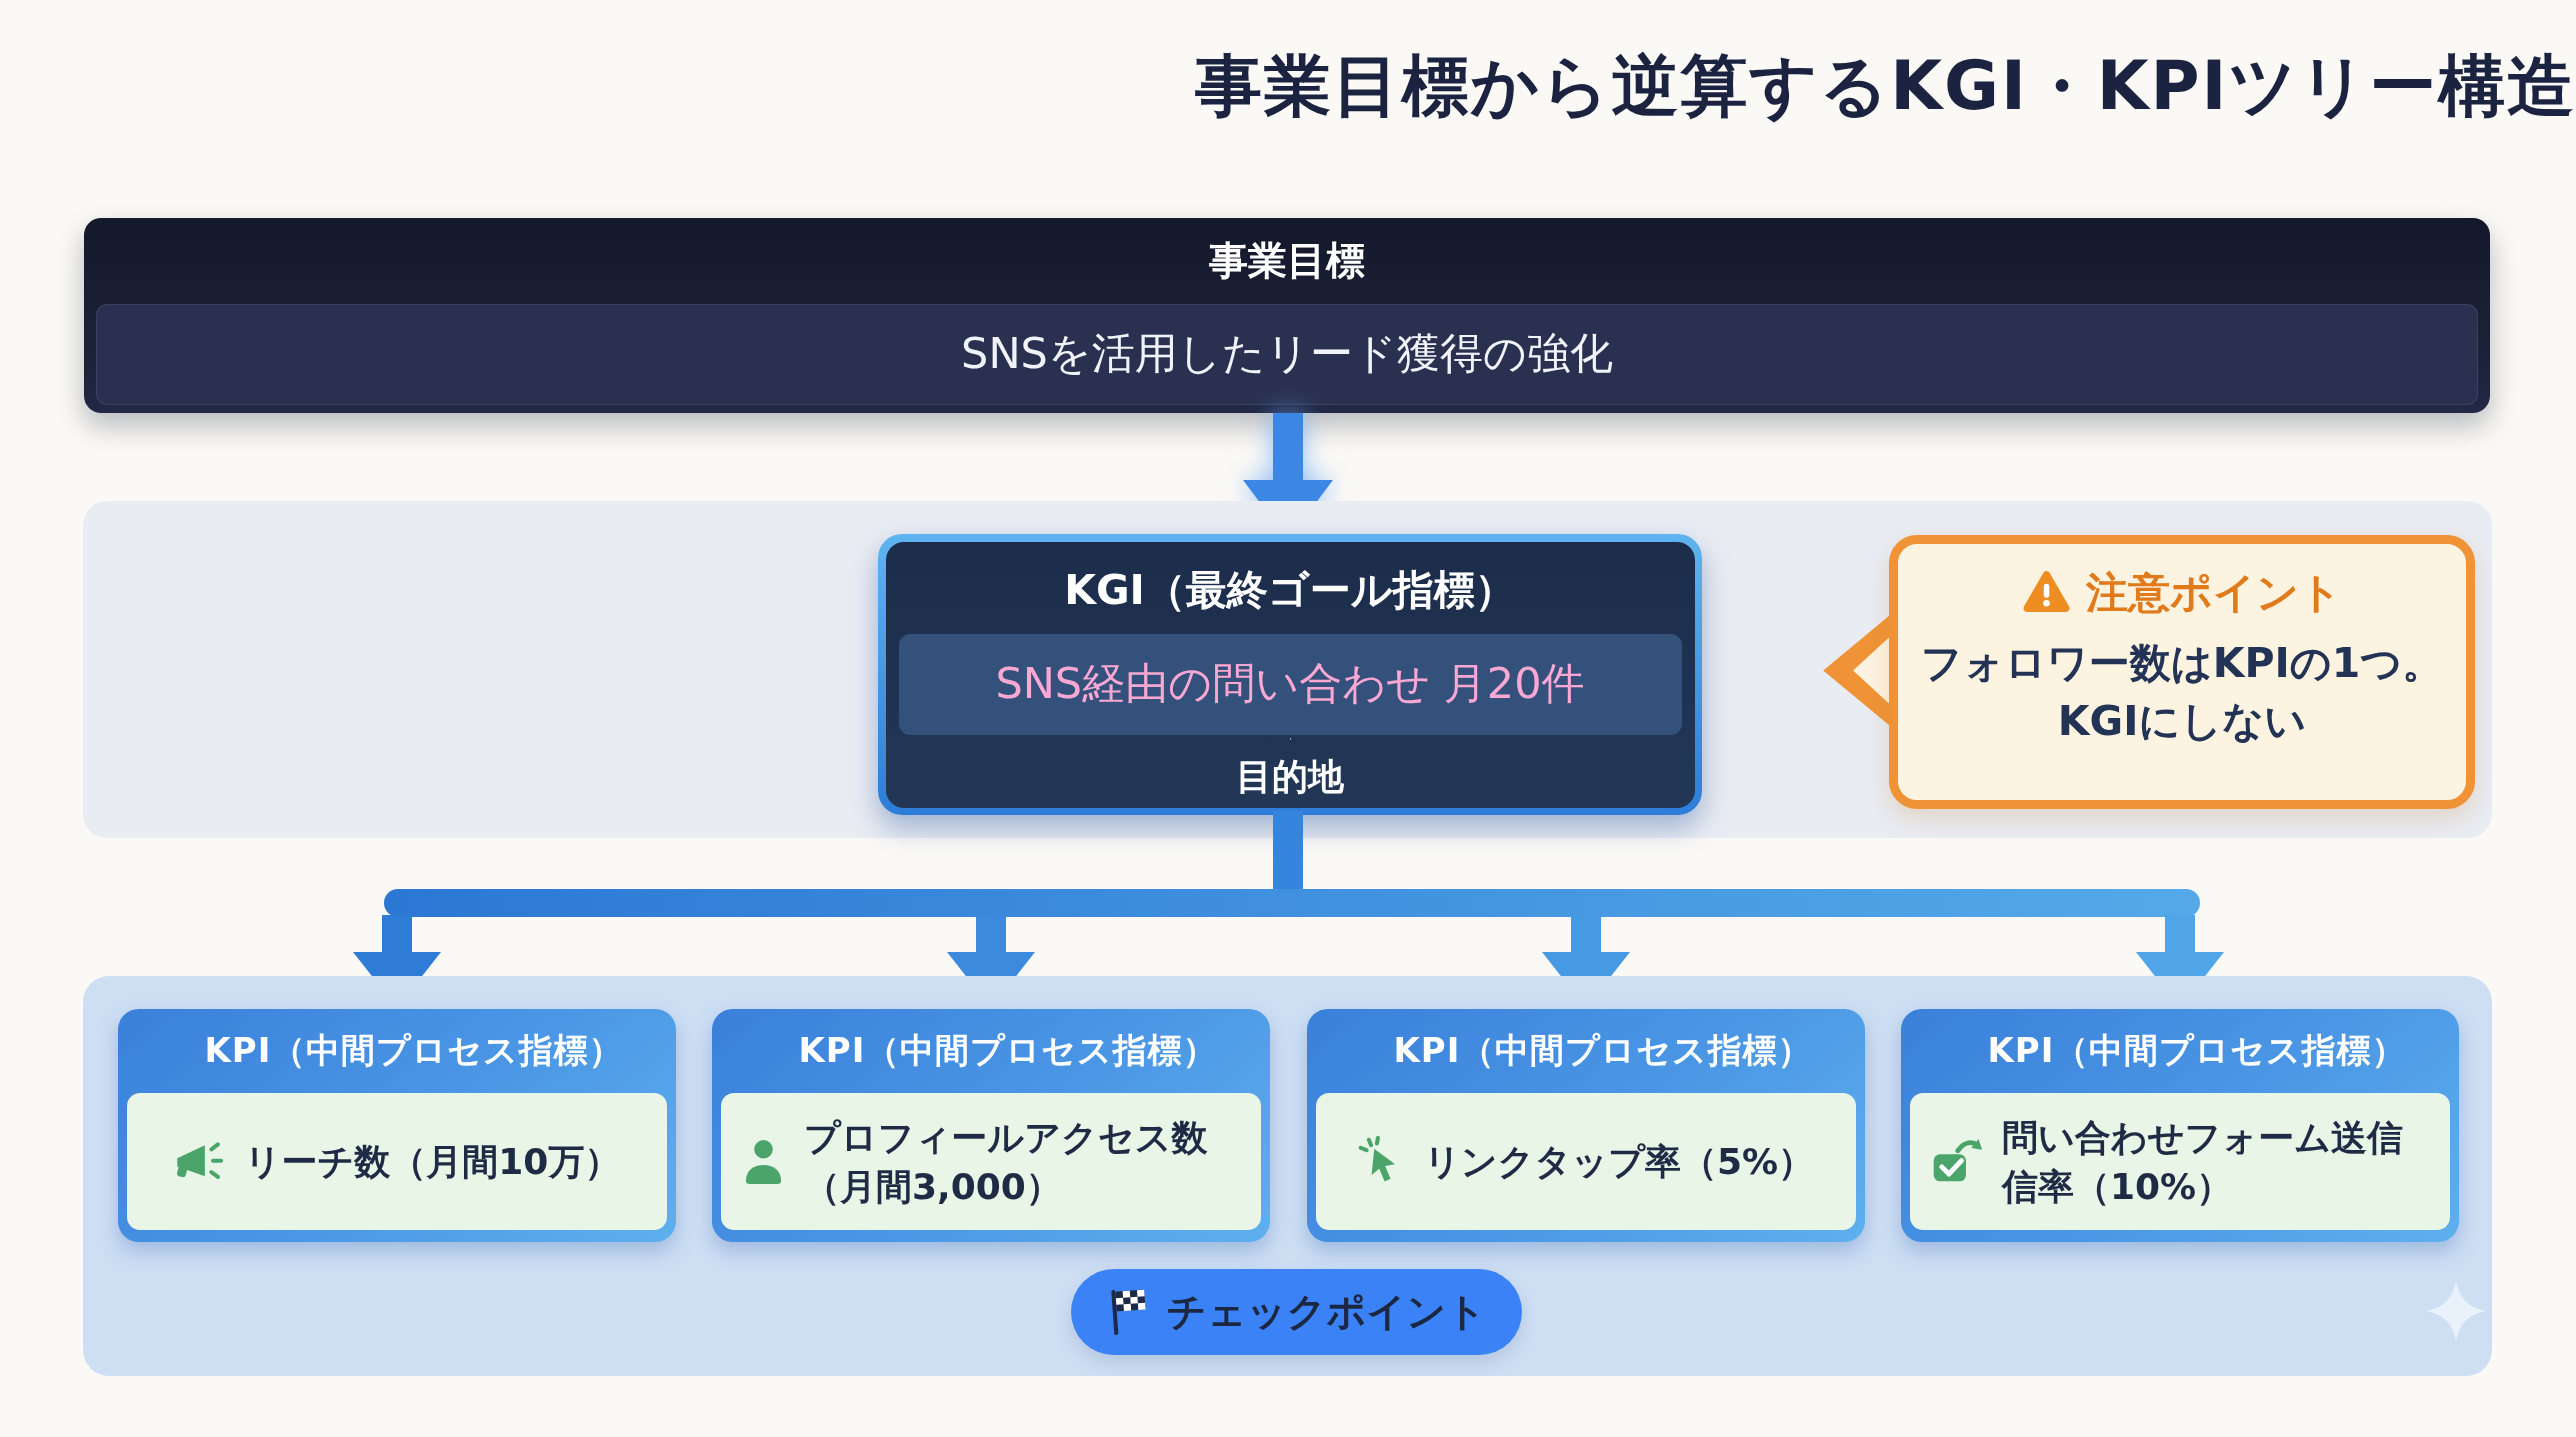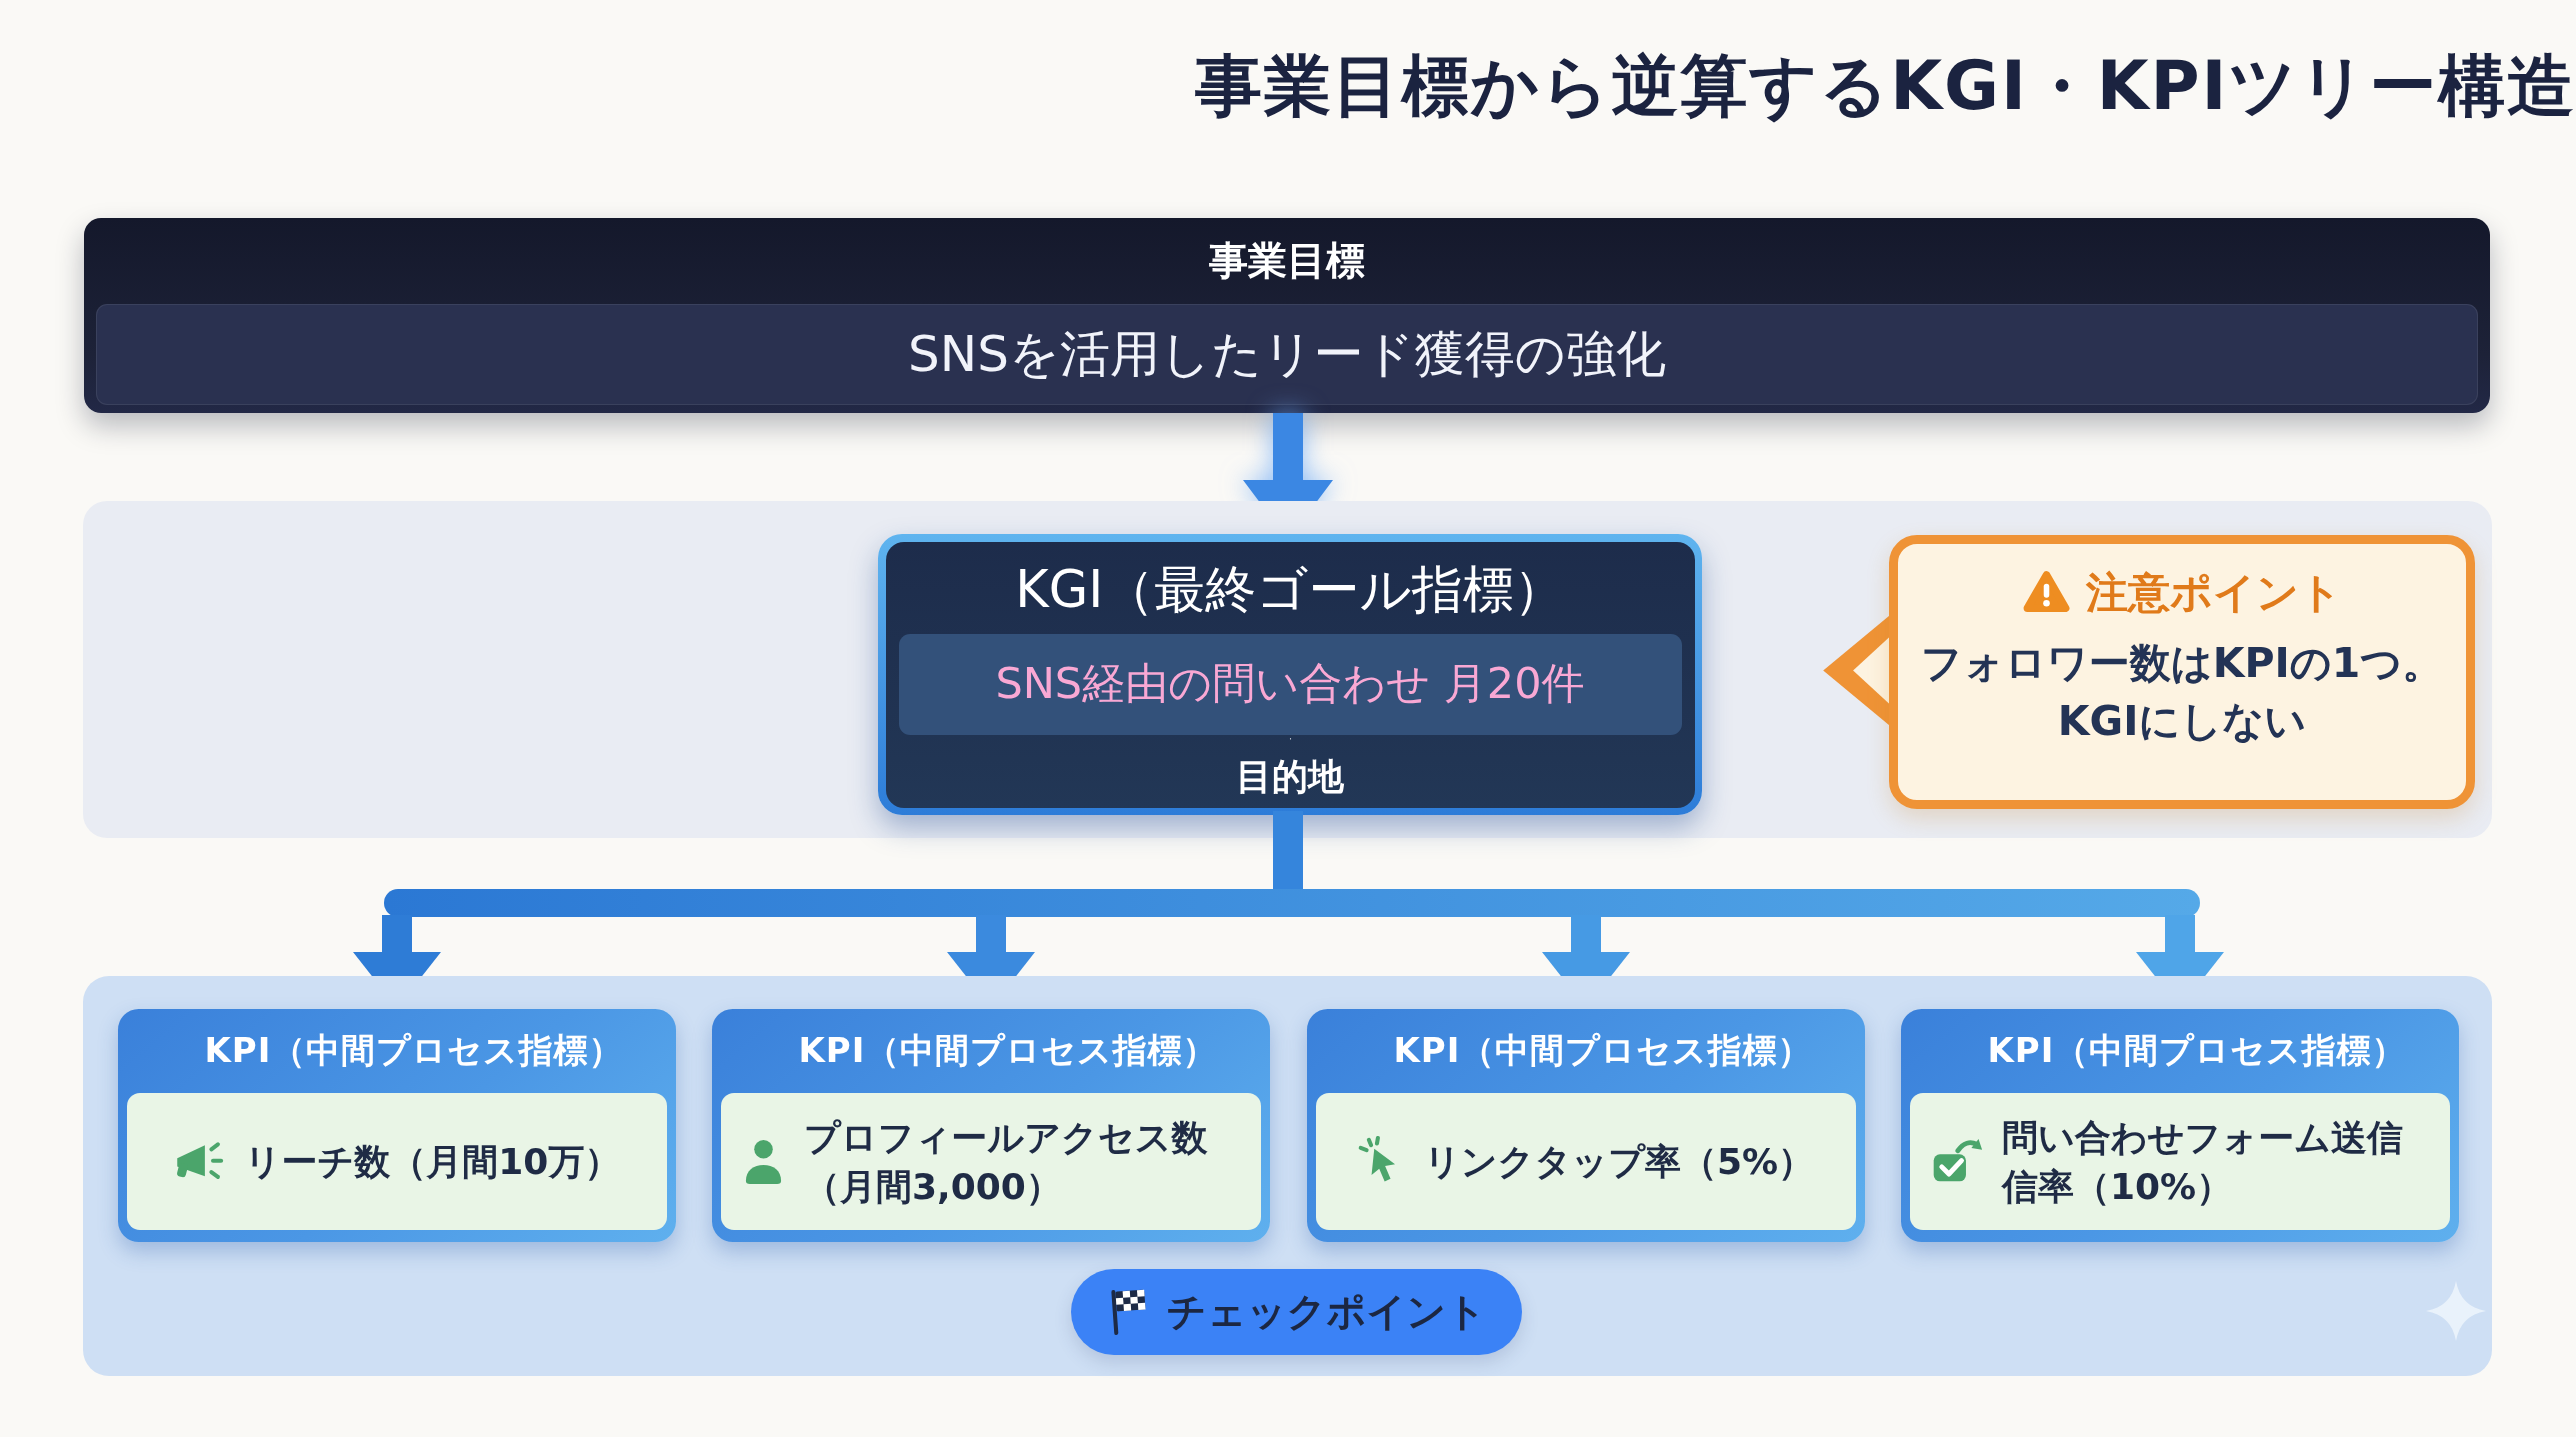--- a/index.html
+++ b/index.html
@@ -21,21 +21,21 @@
   
   .goal-box{
     left:84px;top:218px;width:2406px;height:195px;border-radius:17px;
     background:linear-gradient(180deg,#14182b 0%,#1d2238 70%,#222846 100%);
     box-shadow:0 13px 28px rgba(18,24,48,.28);
   }
   .goal-header{left:0;right:0;top:0;height:86px;font-size:39px;font-weight:700;color:#ffffff;}
   .goal-value{
     left:12px;right:12px;top:86px;bottom:8.4px;border-radius:11.2px;
     background:#2a3150;border:0.9px solid rgba(255,255,255,.08);
-    font-size:50px;font-weight:500;color:#f1f3fa;
+    font-size:43px;font-weight:500;color:#f1f3fa;
   }
 
   
   .arrow-main{left:1243px;top:413px;width:90px;height:129px;
     filter:drop-shadow(0 0 13px rgba(110,170,245,.75));}
   .arrow-main .shaft{position:absolute;left:30px;top:0;width:30px;height:71px;background:#3b87e3;}
   .arrow-main .head{position:absolute;left:0;top:67px;width:0;height:0;
     border-left:45px solid transparent;border-right:45px solid transparent;border-top:60px solid #3b87e3;}
 
   
@@ -44,21 +44,21 @@
   .sparkle{left:2426px;top:1281px;width:60px;height:60px;}
 
   
   .kgi-card{
     left:878px;top:534px;width:824px;height:281px;border-radius:24px;box-sizing:border-box;
     padding:7.5px;background:linear-gradient(180deg,#5fb4ef 0%,#2d7cd8 100%);
     box-shadow:0 13px 28px rgba(25,70,140,.35);
   }
   .kgi-inner{position:relative;width:100%;height:100%;border-radius:18px;
     background:linear-gradient(180deg,#1d2c4b 0%,#223756 100%);}
-  .kgi-header{left:0;right:0;top:9.4px;height:79px;font-size:51px;font-weight:400;color:#ffffff;}
+  .kgi-header{left:0;right:0;top:9.4px;height:79px;font-size:41px;font-weight:700;color:#ffffff;}
   .kgi-value{left:13px;right:13px;top:92px;height:101px;border-radius:11.2px;
     background:#33517a;font-size:43px;font-weight:500;color:#f9a8d4;}
   .kgi-footer{left:0;right:0;bottom:5.6px;height:64px;gap:13px;font-size:36px;font-weight:700;color:#ffffff;flex-direction:column;}
 
   
   .callout{
     left:1889px;top:535px;width:586px;height:274px;box-sizing:border-box;
     background:#fdf3e1;border:9.4px solid #ef9336;border-radius:28px;
     box-shadow:0 9.4px 22.5px rgba(200,130,40,.22);
   }

